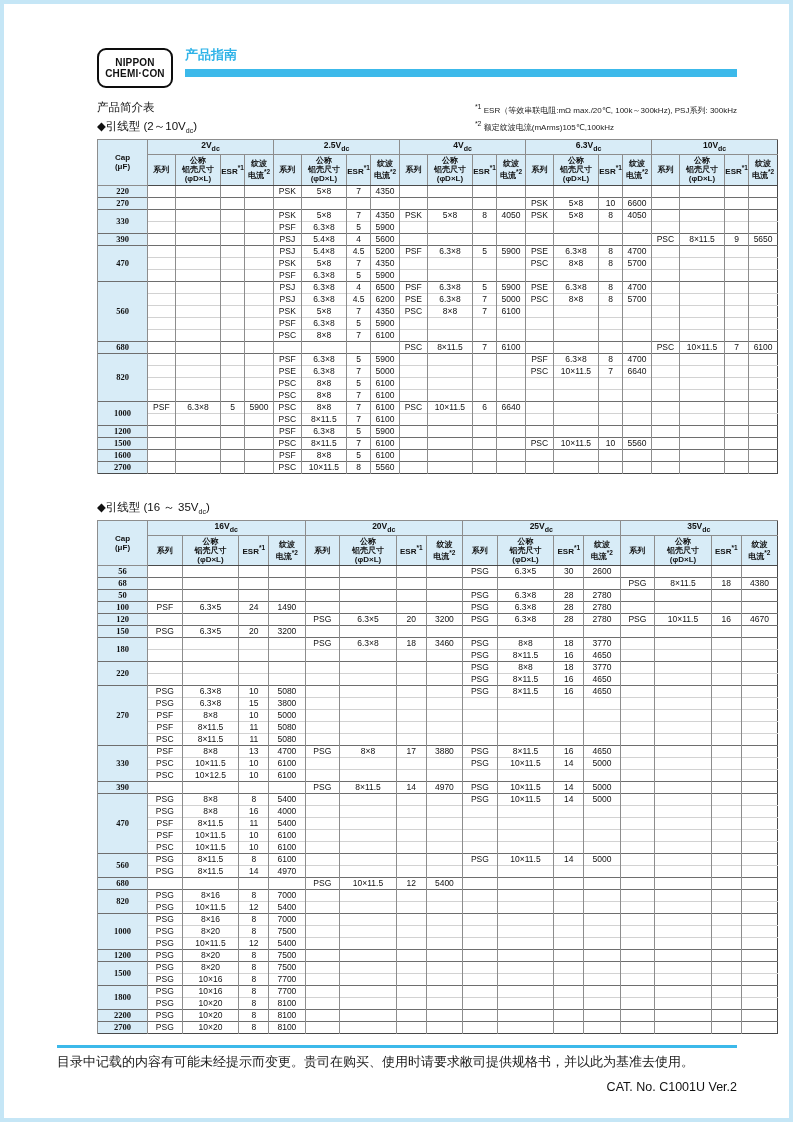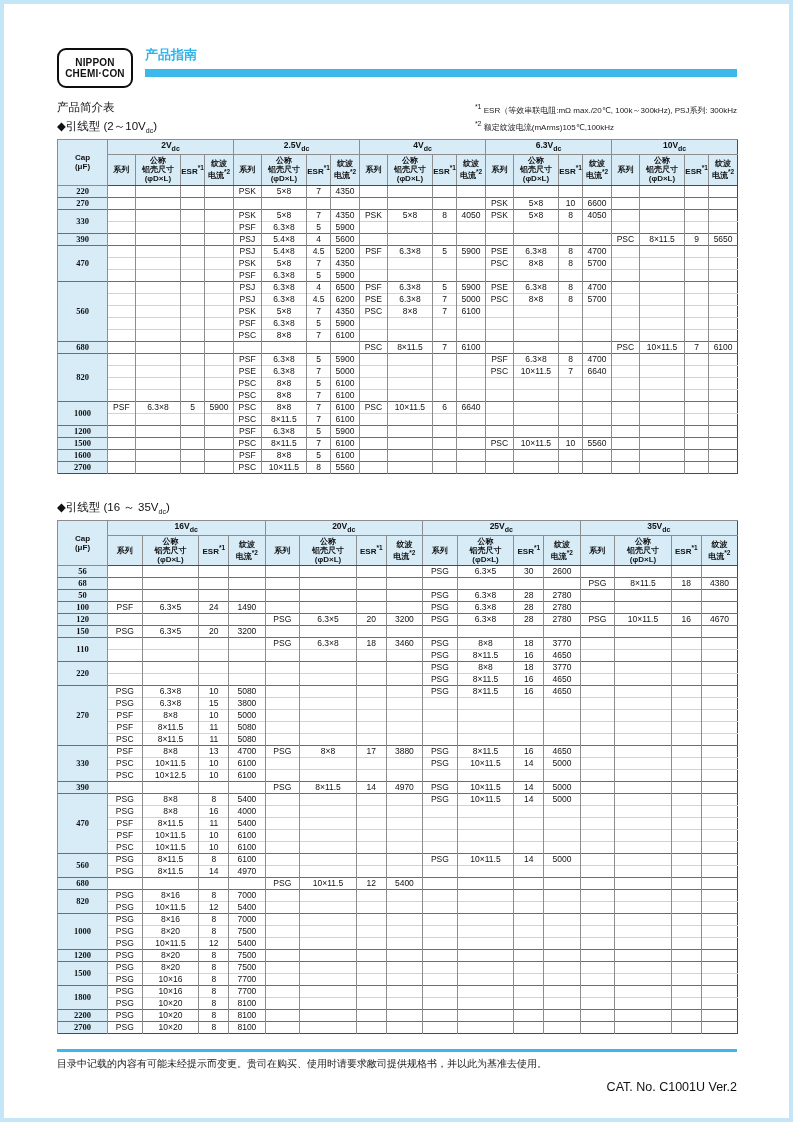--- a/index.html
+++ b/index.html
@@ -5,20 +5,21 @@
   * { box-sizing: border-box; }
   html,body { margin:0; padding:0; background:#ffffff; }
   body { font-family: "Liberation Sans", "DejaVu Sans", sans-serif; color:#111; }
 
   .page {
     position: relative;
     width: 793px; height: 1122px;
     background: #ffffff;
     border: 4px solid #c5e6f6;
     overflow: hidden;
+    padding-left: 40px;
   }
   .content { padding: 42px 52px 0 53px; }
 
   
   .header-bar { display:flex; align-items:flex-start; gap:12px; }
   .logo {
     width: 76px; height: 40px; flex: 0 0 auto;
     border: 2.5px solid #0d0d0d; border-radius: 9px;
     display:flex; flex-direction:column; align-items:center; justify-content:center;
     font-weight:bold; font-size:10px; line-height:1.15; letter-spacing:0.2px;
@@ -67,21 +68,21 @@
   .spec-table td.cap-cell {
     background: #d8ecf7; font-weight: bold; font-size: 8.5px;
     border-top: 1.3px solid #6e6e6e;
     font-family: Liberation Serif, serif;
   }
   .caption2 { margin-top: 26px; }
 
   
   .footer { position:absolute; left:53px; right:52px; bottom:24px; }
   .footer-rule { height:3px; background:#3cb9ea; }
-  .disclaimer { font-size:10px; margin-top:5px; color:#1a1a1a; }
+  .disclaimer { font-size:13px; margin-top:5px; color:#1a1a1a; }
   .cat-no { text-align:right; font-size:12.5px; margin-top:9px; color:#111; }
 </style>
 </head>
 <body>
 
 <div class="page">
   <div class="content">
 
     <div class="header-bar">
       <div class="logo">
@@ -869,21 +870,21 @@
               <td class="series-cell"></td>
               <td class="size-cell"></td>
               <td class="esr-cell"></td>
               <td class="ripple-cell"></td>
               <td class="series-cell"></td>
               <td class="size-cell"></td>
               <td class="esr-cell"></td>
               <td class="ripple-cell"></td>
             </tr>
             <tr class="row-first">
-              <td class="cap-cell" rowspan="2">110</td>
+              <td class="cap-cell" rowspan="2">180</td>
               <td class="series-cell"></td>
               <td class="size-cell"></td>
               <td class="esr-cell"></td>
               <td class="ripple-cell"></td>
               <td class="series-cell">PSG</td>
               <td class="size-cell">6.3×8</td>
               <td class="esr-cell">18</td>
               <td class="ripple-cell">3460</td>
               <td class="series-cell">PSG</td>
               <td class="size-cell">8×8</td>

